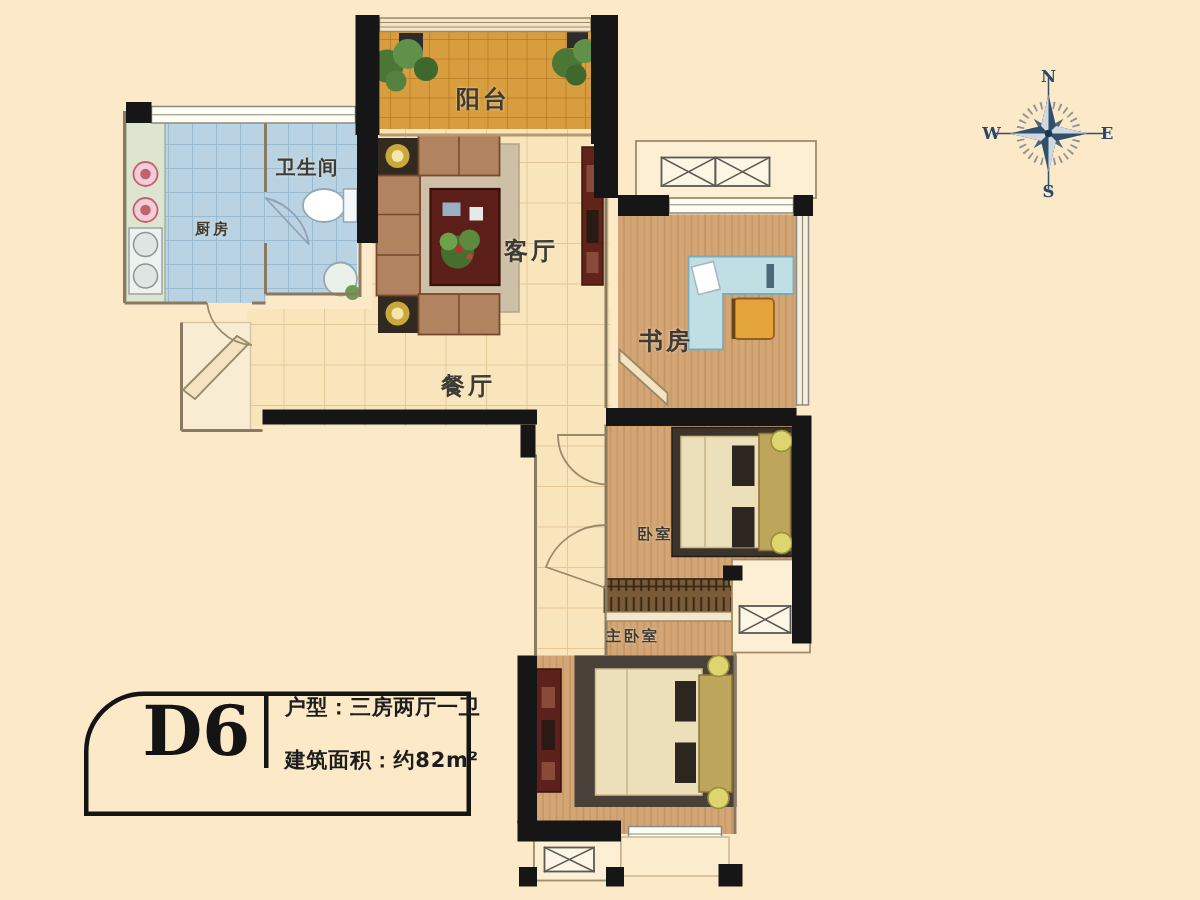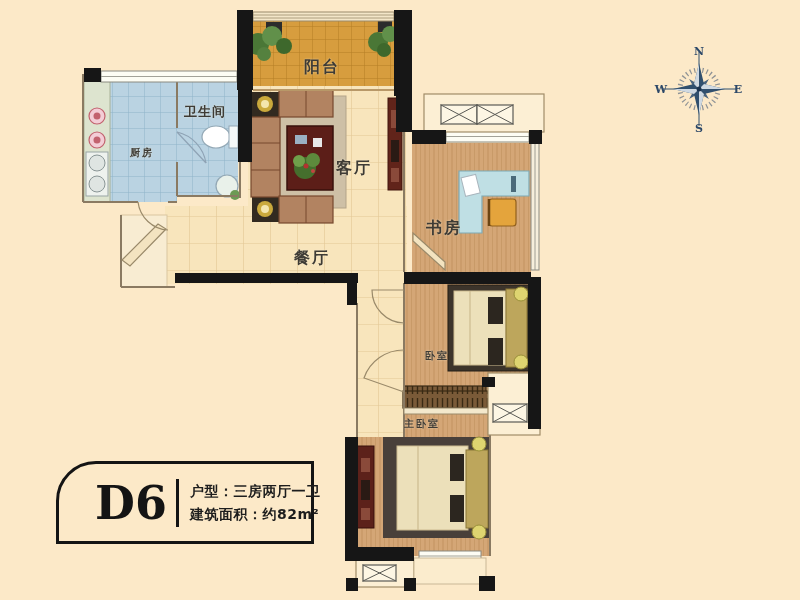--- a/index.html
+++ b/index.html
@@ -19,31 +19,31 @@
   .lbl-15{font-size:10px;}
   .lbl-13{font-size:13px;letter-spacing:1px;text-align:center;}
   .compass-letter{
     position:absolute;transform:translate(-50%,-50%);
     font-family:"DejaVu Serif","Liberation Serif",serif;
     font-size:11px;font-weight:bold;color:#2c4868;letter-spacing:0;
   }
   .info-box{
     position:absolute;left:56px;top:461px;width:252px;height:77px;
     border:3px solid #141414;border-top-left-radius:40px;
-    display:flex;align-items:center;background:transparent;
+    display:flex;align-items:flex-start;background:transparent;
   }
   .unit-code{
     font-family:"DejaVu Serif","Liberation Serif",serif;
     font-size:46px;font-weight:bold;color:#141414;
     margin-left:36px;line-height:1;
   }
   .info-divider{
     width:3px;height:48px;background:#141414;margin:0 11px 0 9px;flex:none;
   }
-  .info-lines{display:flex;flex-direction:column;gap:6px;}
+  .info-lines{display:flex;flex-direction:column;gap:18px;}
   .info-line{
     font-size:14px;font-weight:bold;color:#1d1d1d;line-height:1.2;
     letter-spacing:.5px;white-space:nowrap;
   }
 </style>
 </head>
 <body>
 
 <div id="stage">
 

